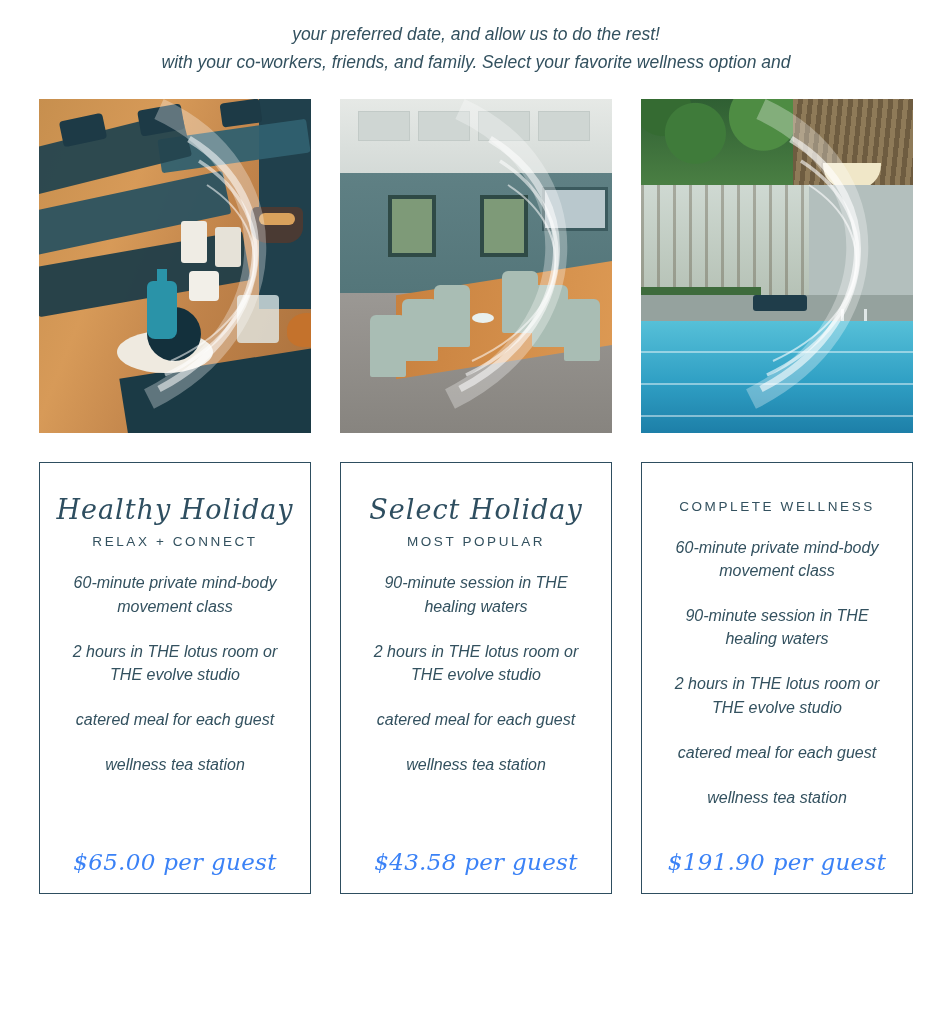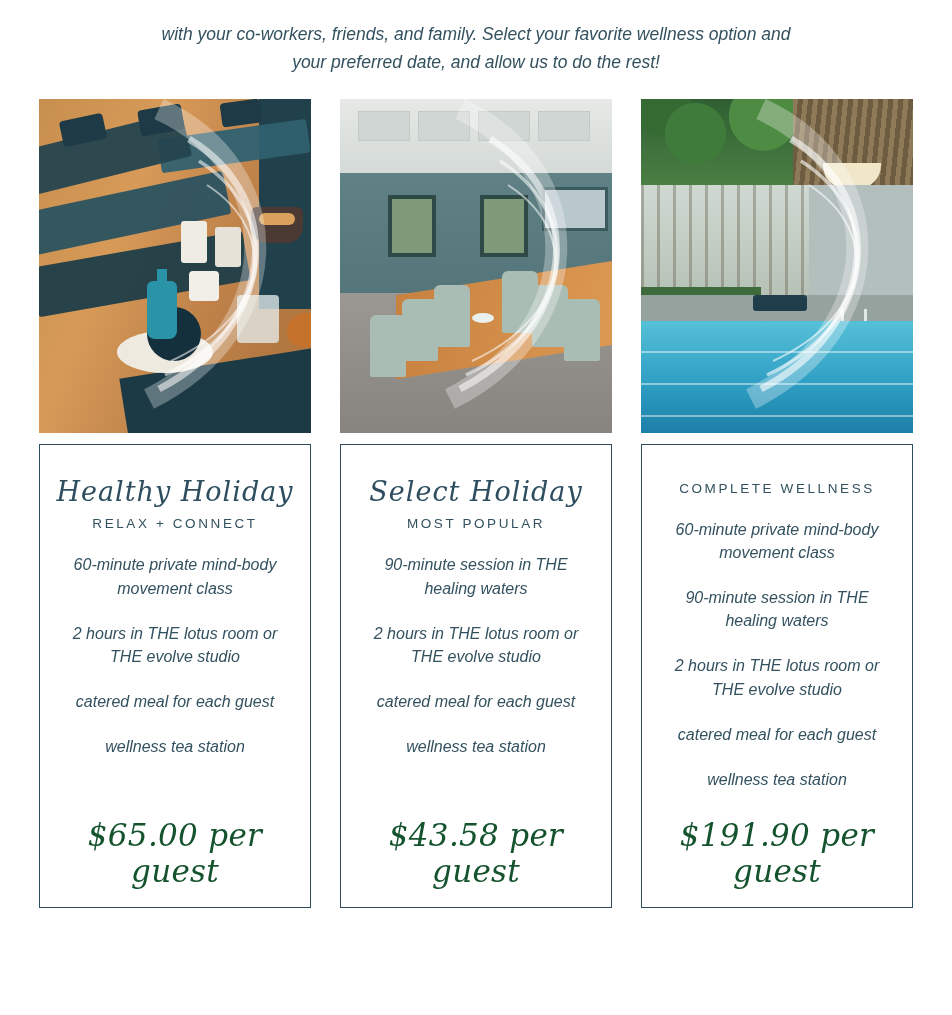--- a/index.html
+++ b/index.html
@@ -223,21 +223,21 @@
   
   .swoosh {
     position: absolute; inset: 0; pointer-events: none;
   }
 
   
   .cards {
     display: flex;
     justify-content: space-between;
     width: 874px;
-    margin: 11px auto 0 auto;
+    margin: 29px auto 0 auto;
   }
   .card {
     width: 272px;
     min-height: 432px;
     border: 1px solid #2e4e60;
     padding: 28px 20px 18px 20px;
     text-align: center;
     display: flex;
     flex-direction: column;
     align-items: center;
@@ -266,34 +266,34 @@
     font-style: italic;
     font-size: 16px;
     line-height: 1.45;
     color: #33515f;
     margin: 0 0 22px 0;
     max-width: 232px;
   }
   .price {
     font-family: "DejaVu Serif", serif;
     font-style: italic;
-    font-size: 31px;
-    color: #14532d;
+    font-size: 23px;
+    color: #3b82f6;
     margin-top: auto;
     padding-top: 4px;
     letter-spacing: .3px;
   }
 </style>
 </head>
 <body>
 
 <div class="header">
   <div class="intro">
+    <div>your preferred date, and allow us to do the rest!</div>
     <div>with your co-workers, friends, and family. Select your favorite wellness option and</div>
-    <div>your preferred date, and allow us to do the rest!</div>
   </div>
 </div>
 
 <div class="photo-row">
 
   <div class="photo p1">
     <div class="right-dark"></div>
     <div class="mat m4"></div>
     <div class="mat m1"></div>
     <div class="mat m2"></div>

